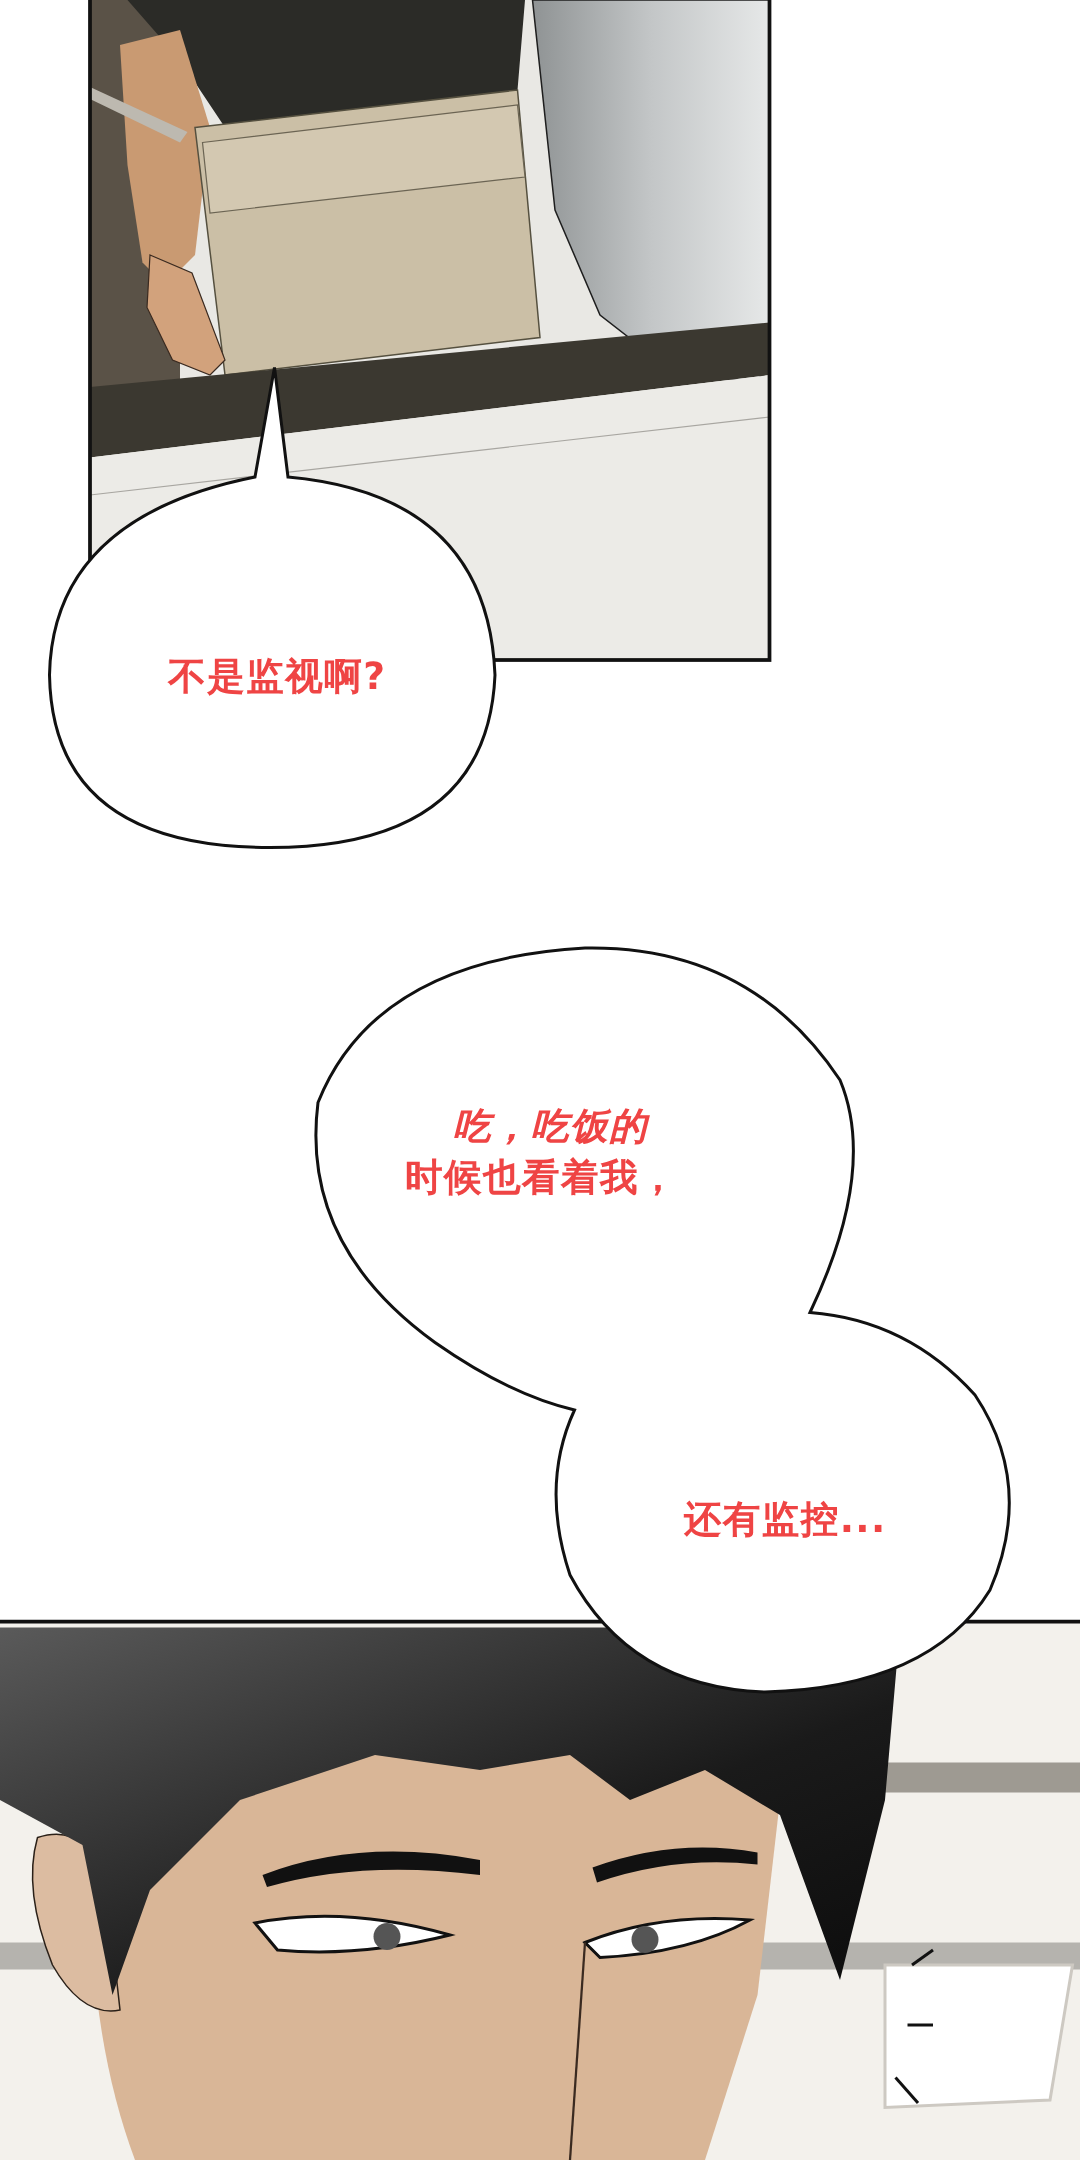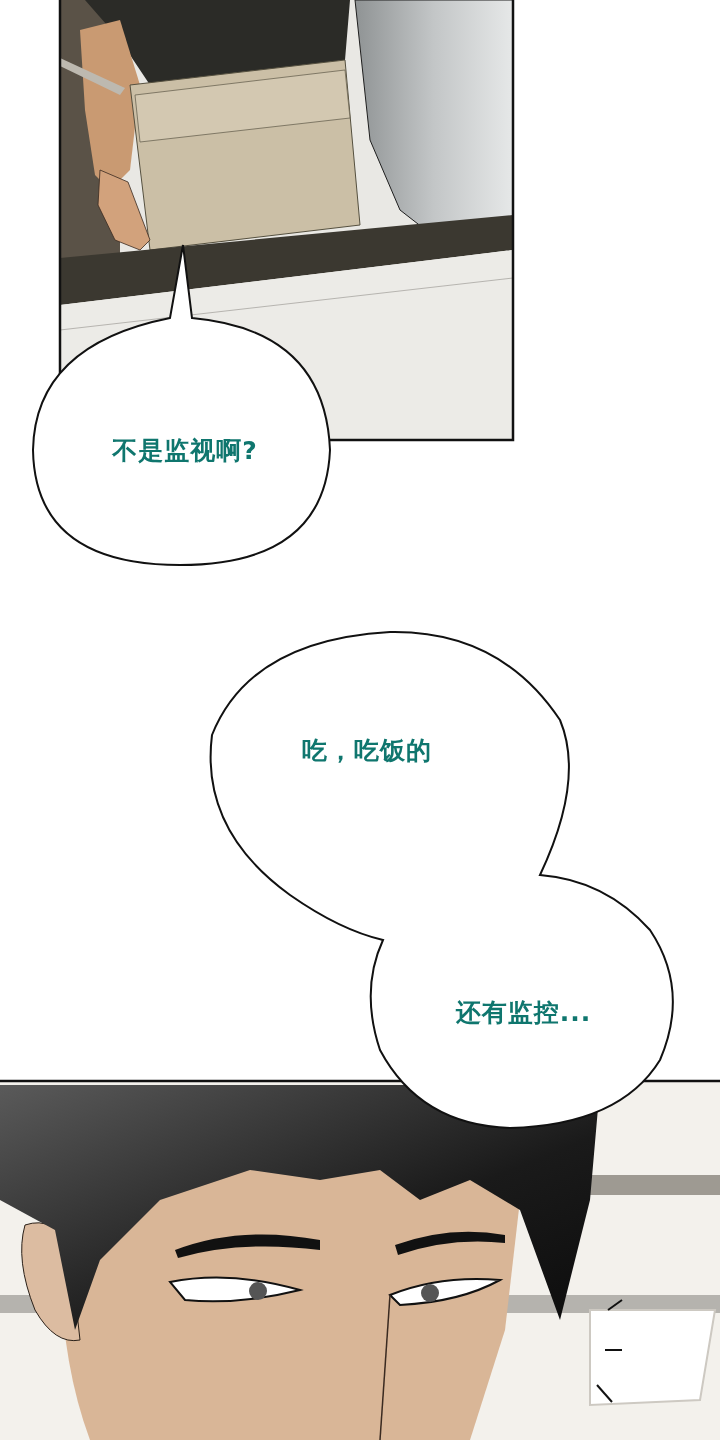--- a/index.html
+++ b/index.html
@@ -1,19 +1,19 @@
 <!DOCTYPE html>
 <html><head>
   <meta charset="utf-8">
   <style>
     html, body { margin: 0; padding: 0; background: #ffffff; }
     body { width: 720px; height: 1440px; position: relative; overflow: hidden;
            font-family: "DejaVu Sans", sans-serif; }
     .layer { position: absolute; left: 0; top: 0; }
-    .bubble-text { position: absolute; font-weight: bold; color: #0f766e; font-size: 25px; text-align: center; line-height: 34px; letter-spacing: 1px; }
+    .bubble-text { position: absolute; font-weight: bold; color: #ef4444; font-size: 25px; text-align: center; line-height: 34px; letter-spacing: 1px; }
   </style>
 </head>
 <body>
 
 <svg class="layer" width="720" height="1440" viewBox="0 0 720 1440">
   <defs>
     <clipPath id="p1clip">
         <rect x="60" y="0" width="453" height="440"></rect>
       </clipPath>
     <clipPath id="p2clip">
@@ -92,18 +92,19 @@
   <g>
     <path d="M540 875 Q 585 780 560 720 Q 500 630 390 632 Q 250 640 212 735 Q 200 830 290 895 Q 340 930 383 940 Q 360 990 380 1050 Q 420 1125 510 1128 Q 620 1125 660 1060 Q 690 990 650 930 Q 605 880 540 875 Z" fill="#ffffff" stroke="#111" stroke-width="2"></path>
   </g>
 </svg>
 
 <div class="bubble-text" style="left:60px; top:434px; width:250px;">
   <div>不是监视啊?</div>
 </div>
 
 <div class="bubble-text" style="left:270px; top:734px; width:210px; text-align:left;">
-  <div style="padding-left:32px;">吃，吃饭的</div>
+  <div style="padding-left:32px;font-style:italic;">吃，吃饭的</div>
+  <div>时候也看着我，</div>
 </div>
 
 <div class="bubble-text" style="left:416px; top:996px; width:215px;">
   <div>还有监控...</div>
 </div>
 
 </body></html>

